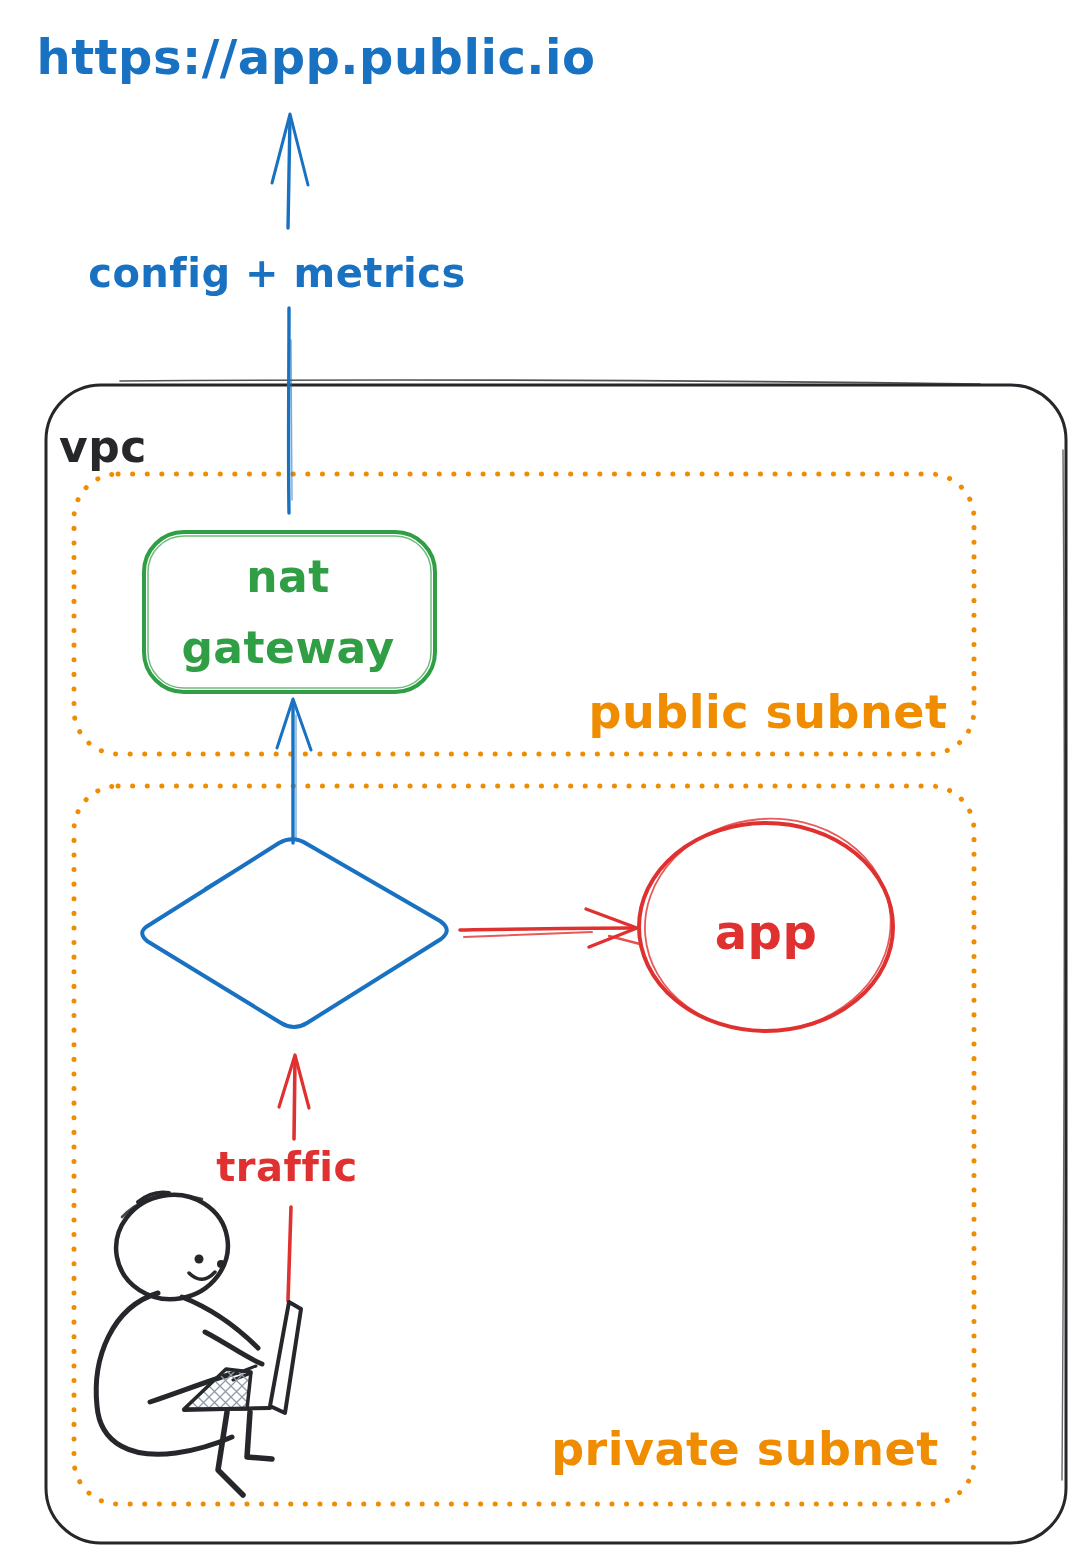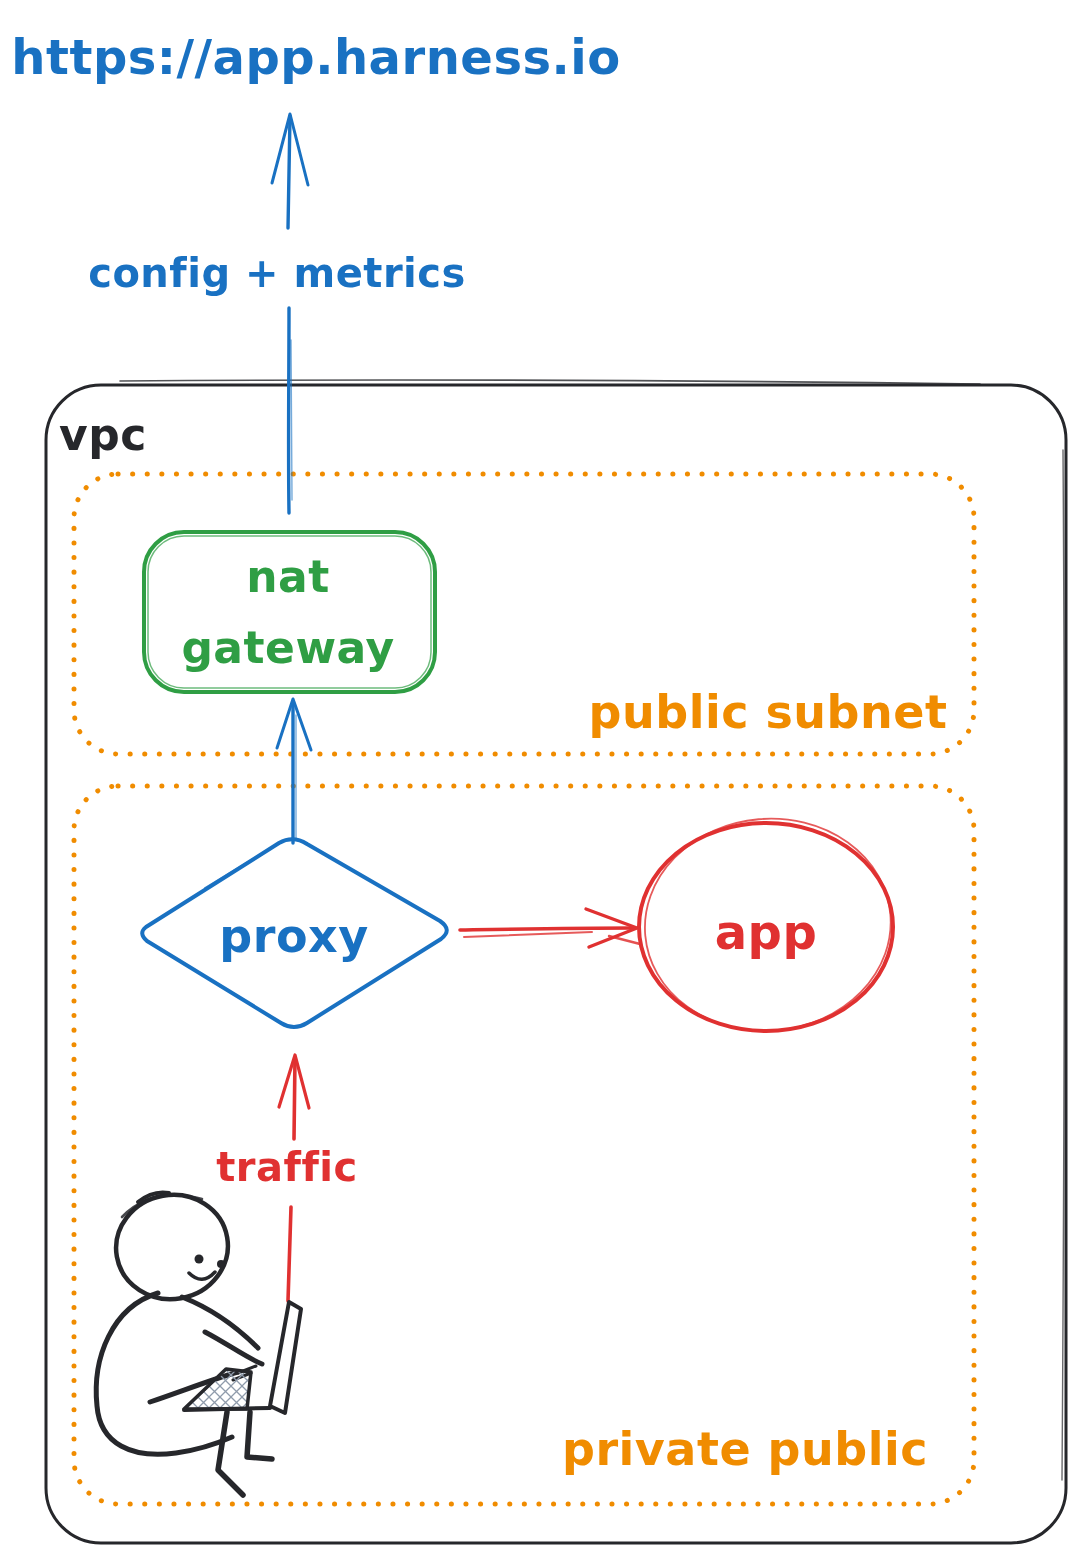--- a/index.html
+++ b/index.html
@@ -17,21 +17,21 @@
     white-space:nowrap;
     font-weight:600;
     letter-spacing:.5px;
     text-align:center;
   }
   .lbl.wrap{white-space:normal;}
   .c-blue{color:var(--c-blue);}
   .c-green{color:var(--c-green);}
   .c-orange{color:var(--c-orange);}
   .c-red{color:var(--c-red);}
-  .c-ink{color:var(--c-ink);}
+  .c-ink{color:var(--c-ink);margin-top:12px;}
   
   .s{fill:none;stroke-linecap:round;stroke-linejoin:round;}
   .s-blue{stroke:var(--c-blue);}
   .s-green{stroke:var(--c-green);}
   .s-orange{stroke:var(--c-orange);}
   .s-red{stroke:var(--c-red);}
   .s-ink{stroke:var(--c-ink);}
   .dotted{stroke-width:5;stroke-dasharray:0.1 14.5;}
   .url-label     {left:316px;top:57px;  font-size:48px;}
   .config-label  {left:277px;top:273px; font-size:40px;}
@@ -123,22 +123,21 @@
       <path class="s s-ink" d="M 205,1332 C 228,1344 245,1357 262,1364" stroke-width="5"></path>
       <path class="s s-ink" d="M 238,1373 L 256,1366 M 233,1380 L 251,1373" stroke-width="3"></path>
       <path d="M 184,1409 L 226,1369 L 251,1372 L 247,1409 Z" fill="url(#hatch)" stroke="var(--c-ink)" stroke-width="3.5" stroke-linejoin="round"></path>
       <path d="M 289,1302 L 301,1309 L 285,1413 L 270,1406 Z" fill="#ffffff" stroke="var(--c-ink)" stroke-width="4" stroke-linejoin="round"></path>
       <path class="s s-ink" d="M 184,1410 L 270,1408" stroke-width="4"></path>
       <path class="s s-ink" d="M 227,1412 L 218,1470 L 243,1495" stroke-width="5.5"></path>
       <path class="s s-ink" d="M 250,1412 L 247,1457 L 272,1459" stroke-width="5.5"></path>
     </g>
   </svg>
 
-  <div class="lbl url-label c-blue">https://app.harness.io</div>
+  <div class="lbl url-label c-blue">https://app.public.io</div>
   <div class="lbl config-label c-blue">config + metrics</div>
   <div class="lbl vpc-label c-ink">vpc</div>
   <div class="lbl public-label c-orange">public subnet</div>
   <div class="lbl nat-label wrap c-green">nat gateway</div>
-  <div class="lbl proxy-label c-blue">proxy</div>
   <div class="lbl app-label c-red">app</div>
   <div class="lbl traffic-label c-red">traffic</div>
-  <div class="lbl private-label c-orange">private public</div>
+  <div class="lbl private-label c-orange">private subnet</div>
 </div>
 
 </body></html>

